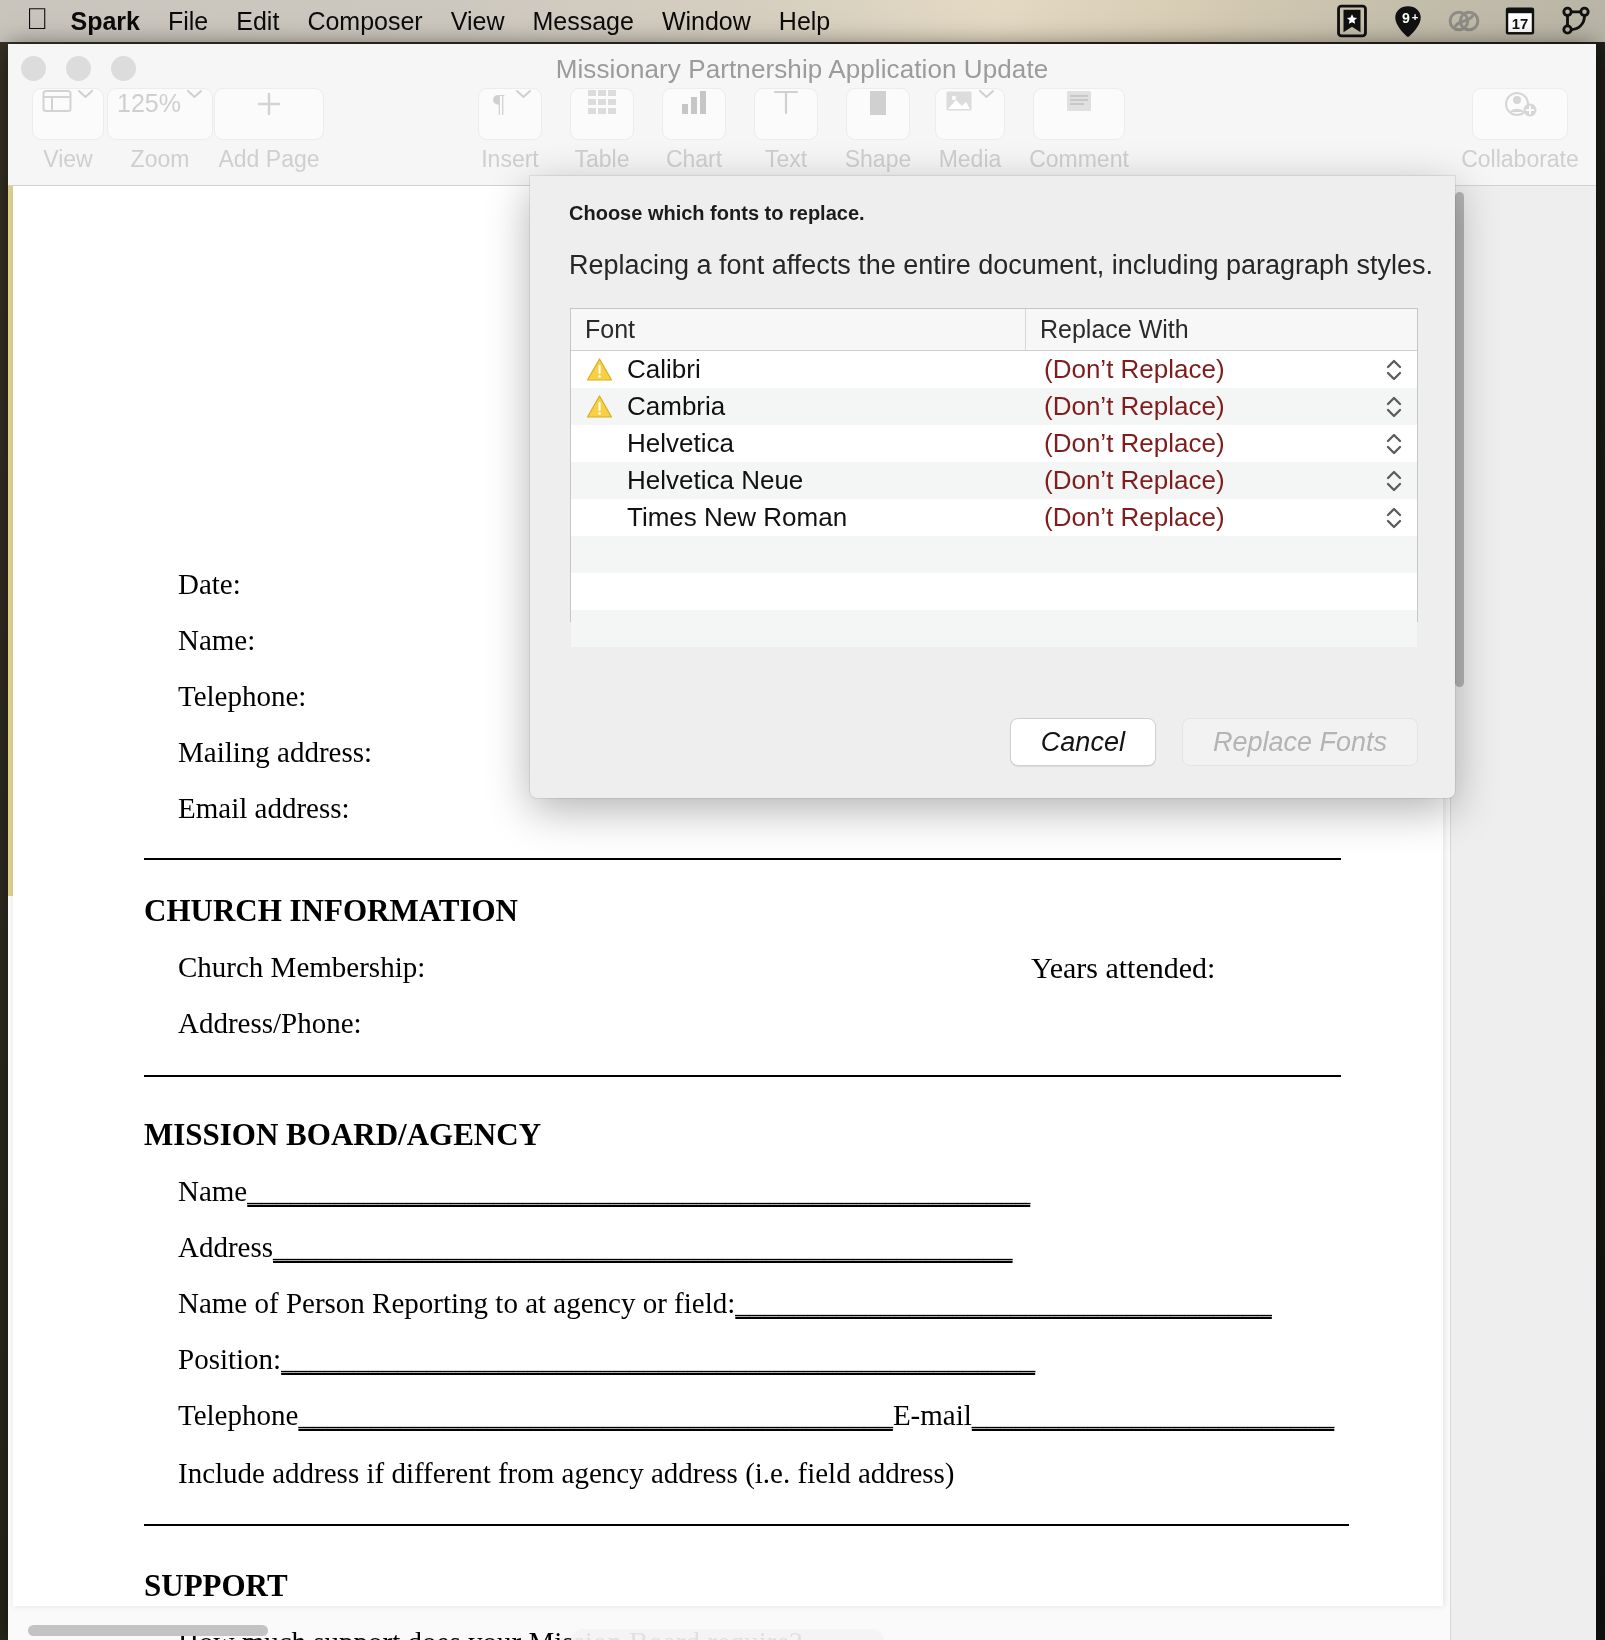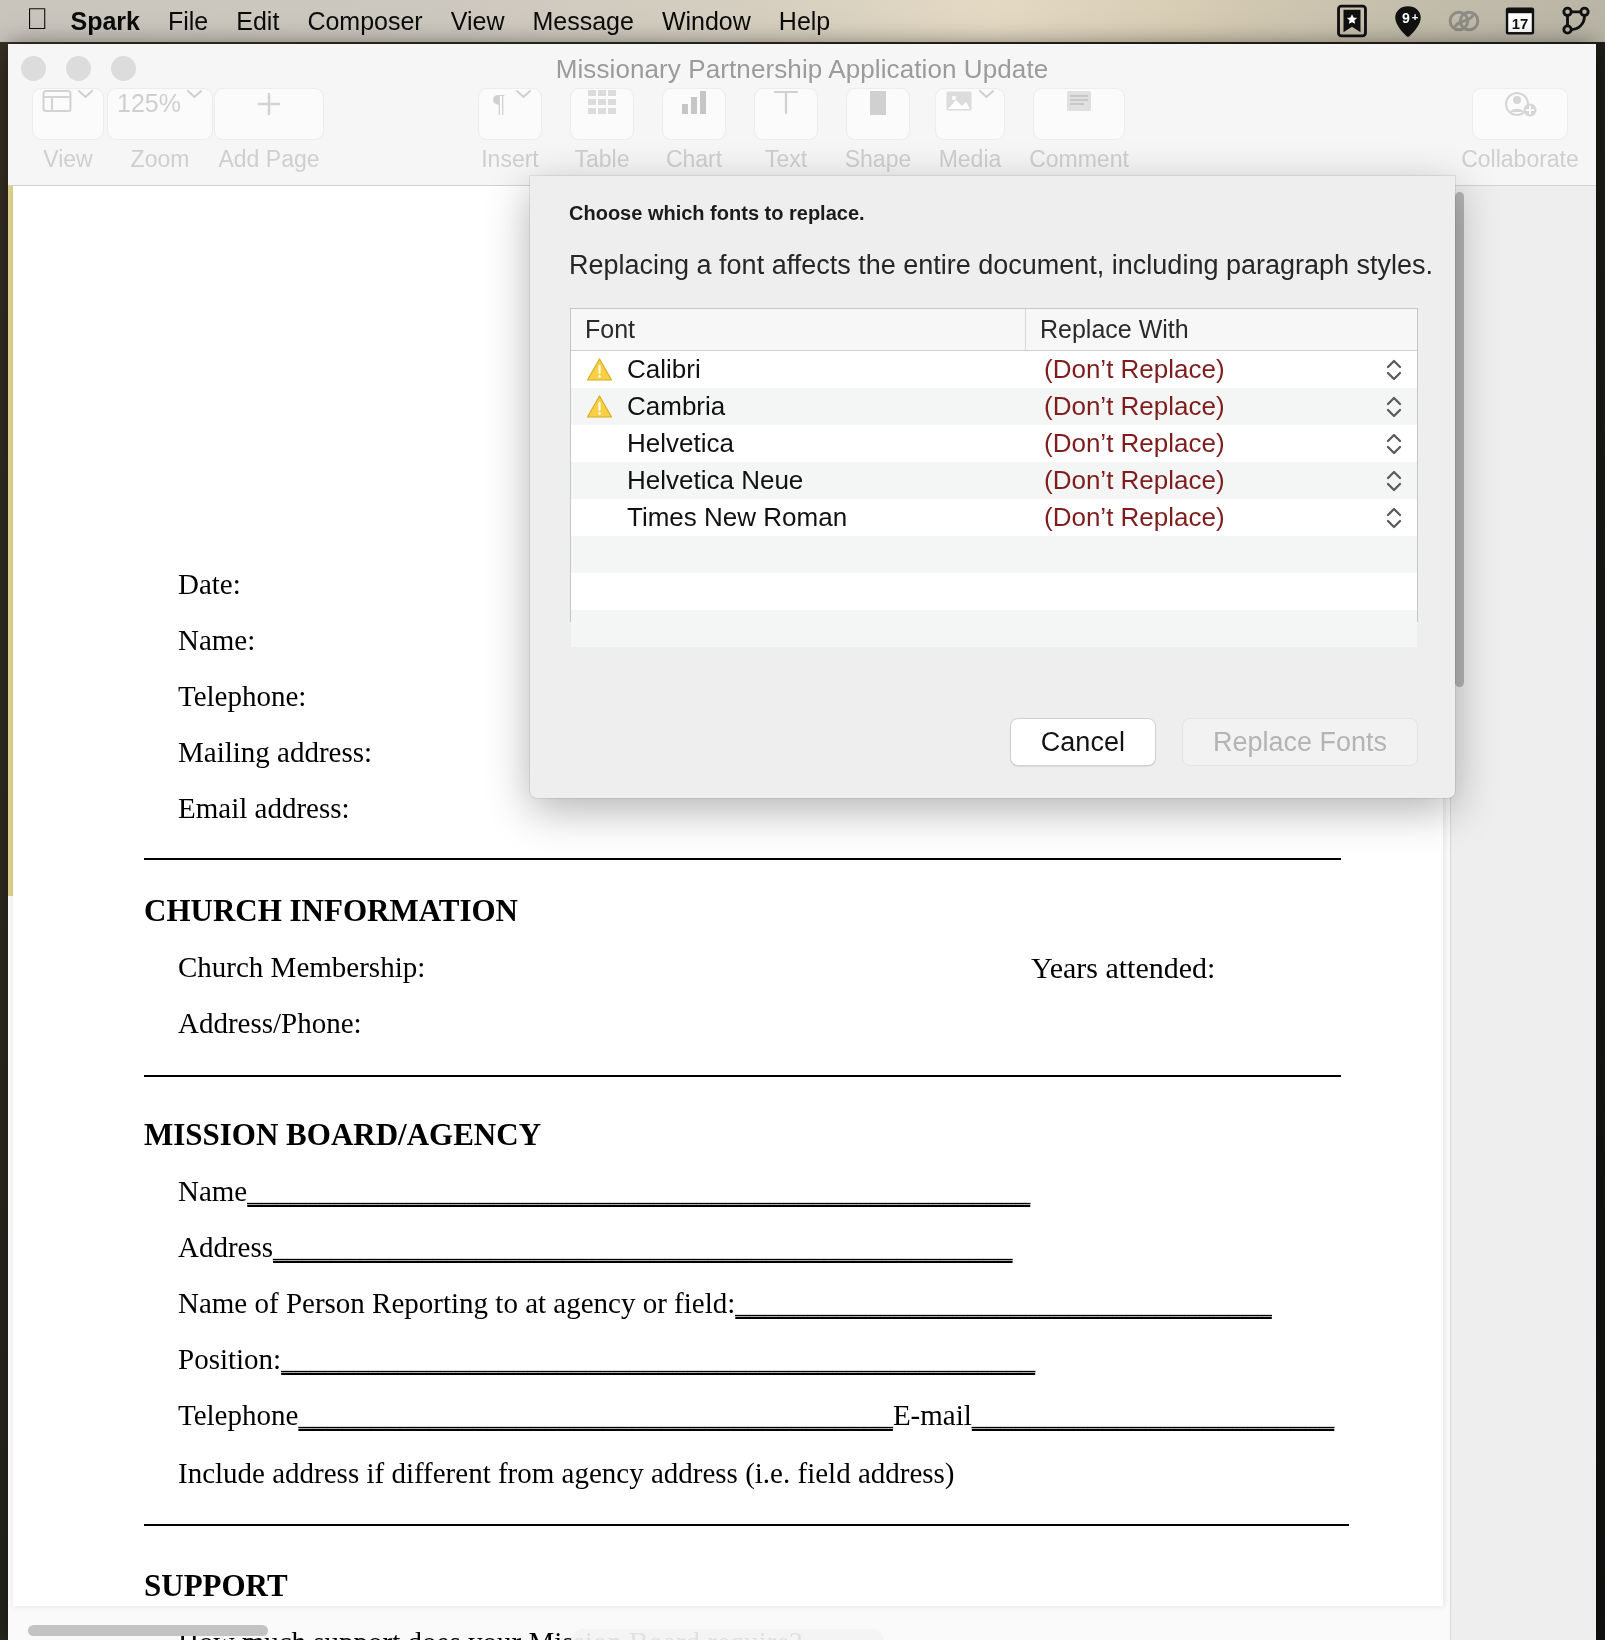--- a/index.html
+++ b/index.html
@@ -214,20 +214,21 @@
   }
   .cell-font { width: 399px; color: #111; }
   .cell-rep { flex: 1; color: #7f1d1d; padding-left: 18px; }
   .cell-step { width: 46px; display: flex; align-items: center; justify-content: center; }
   .warn-ico { width: 27px; height: 25px; display: block; }
 
   .btn-row {
     position: absolute; left: 0; bottom: 32px; width: 925px;
     display: flex; justify-content: flex-end; gap: 26px;
     padding-right: 37px;
+    font-style: italic;
   }
   .dlg-btn {
     height: 48px; padding: 0 30px;
     border-radius: 8px;
     font-size: 27px;
     display: flex; align-items: center; justify-content: center;
   }
   .dlg-btn.cancel {
     background: #fff; color: #131313;
     border: 1px solid #cfcfcf;

